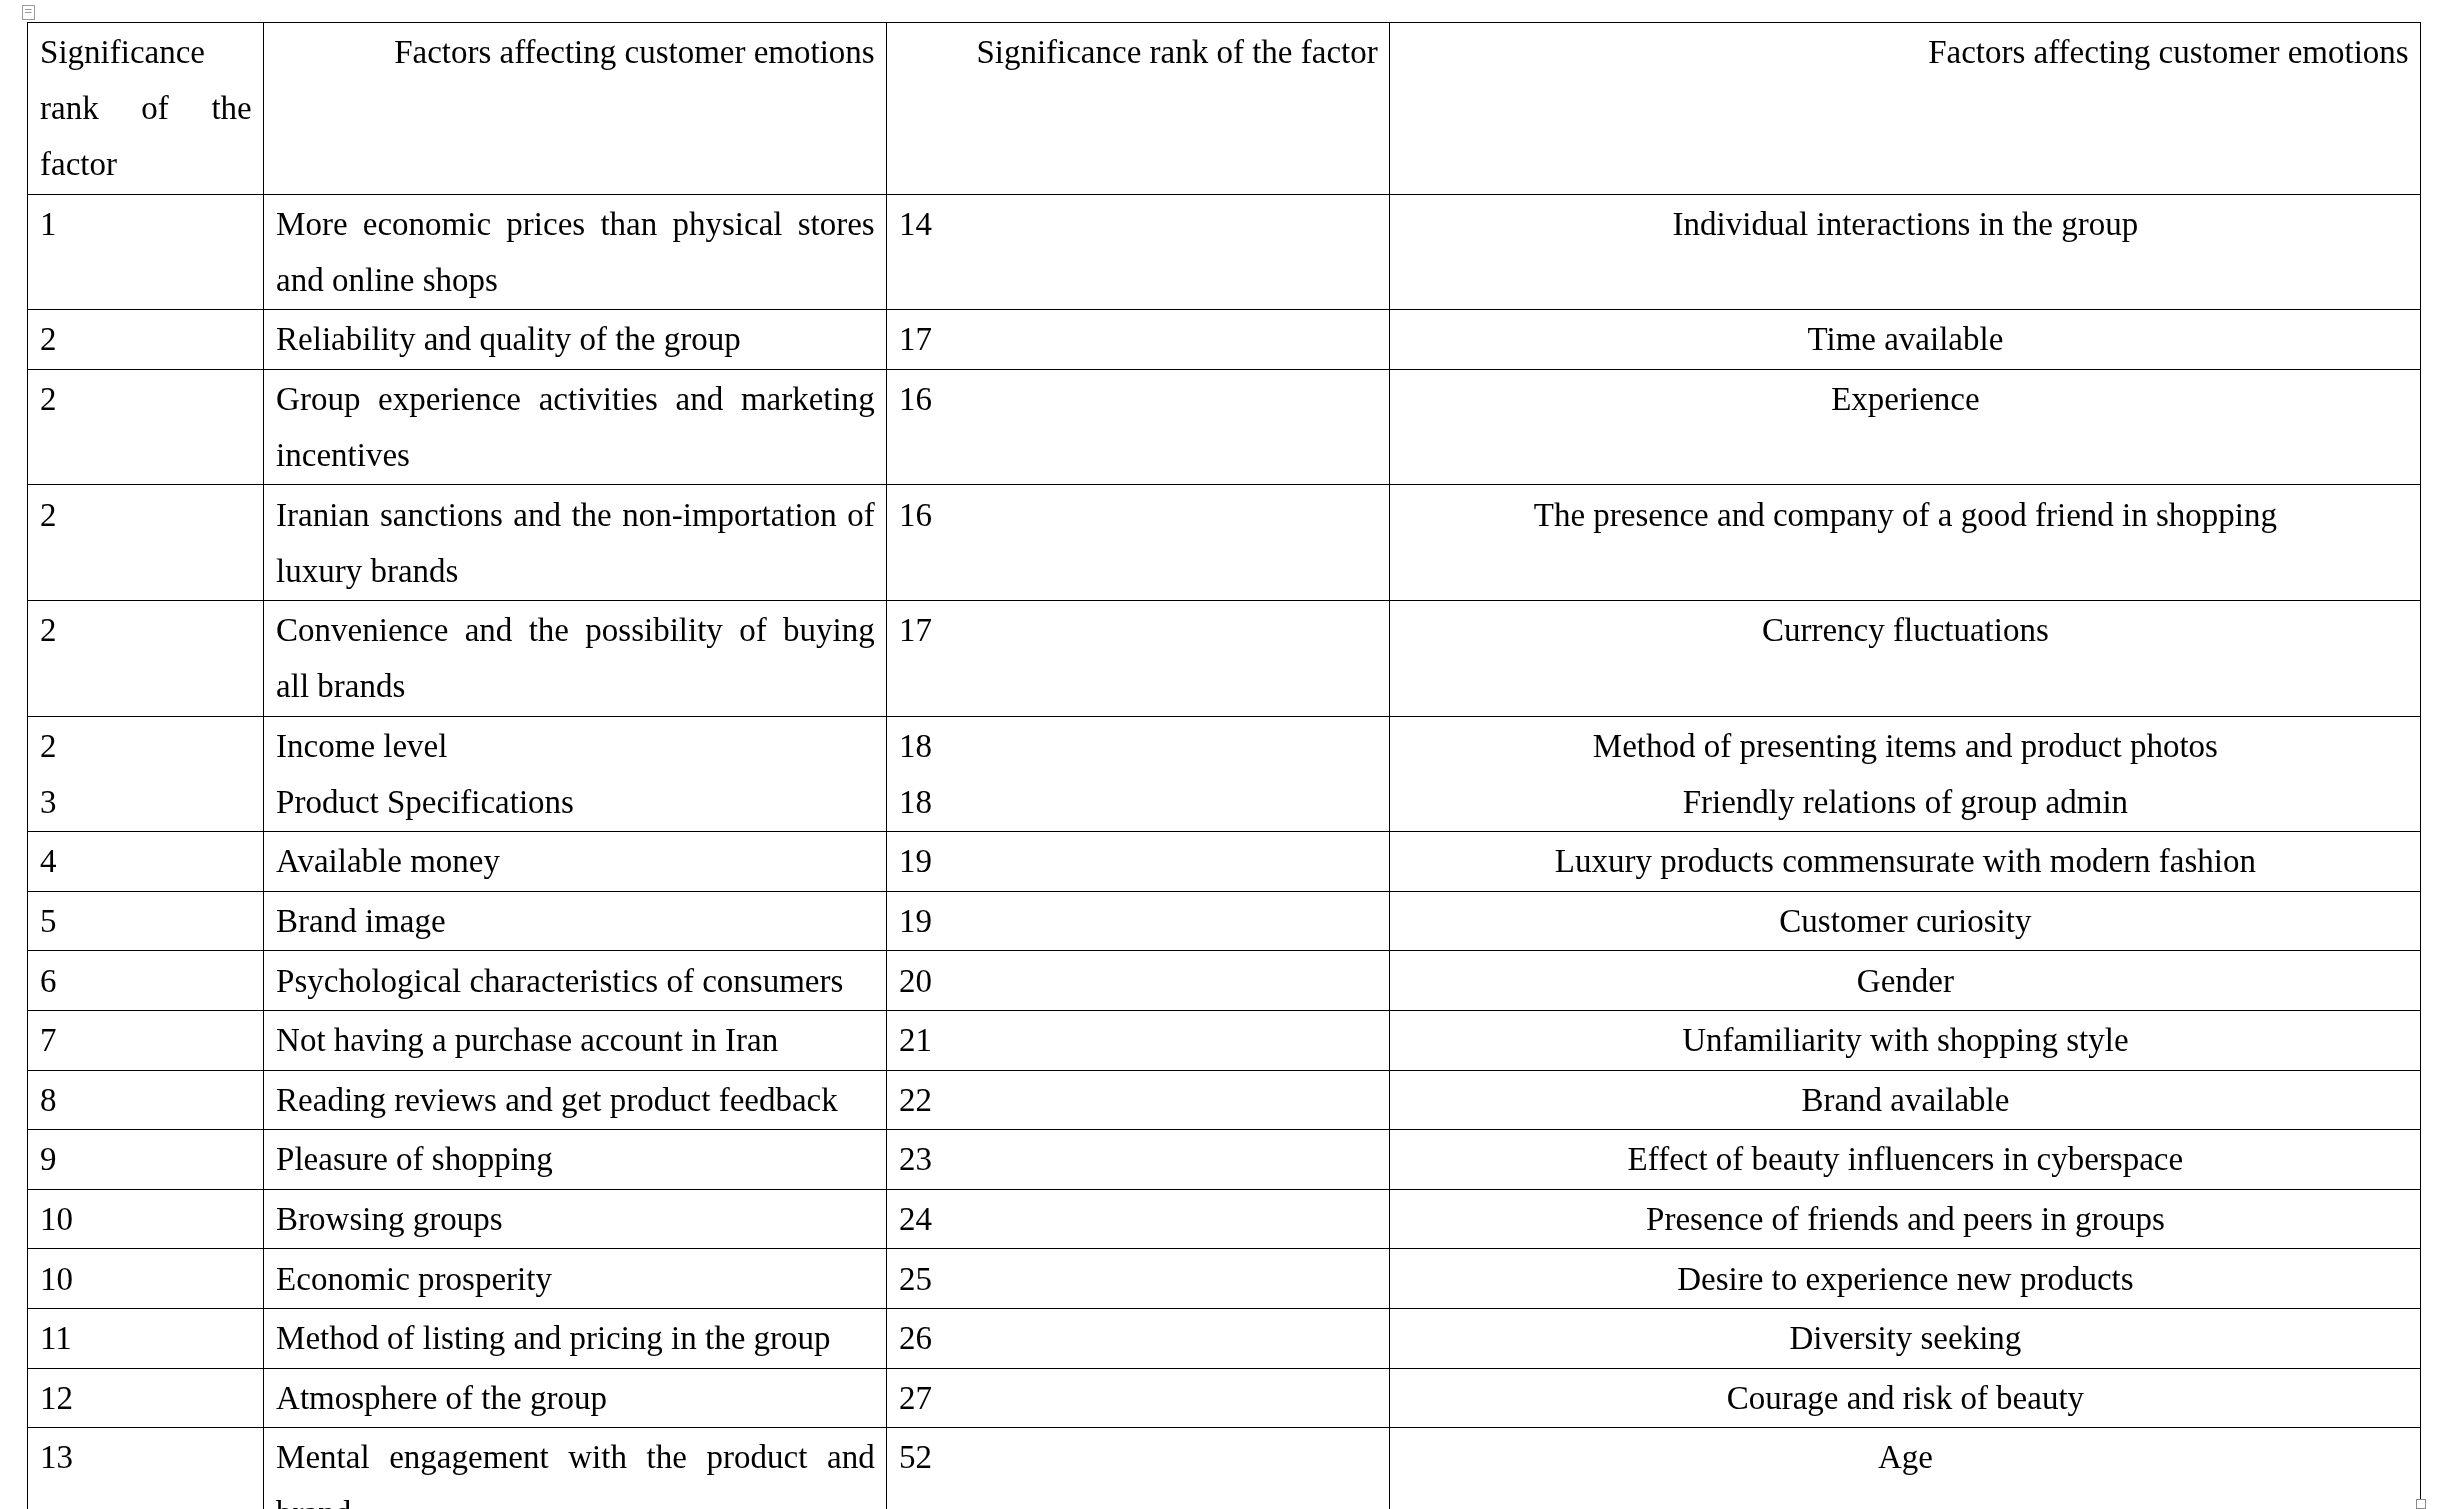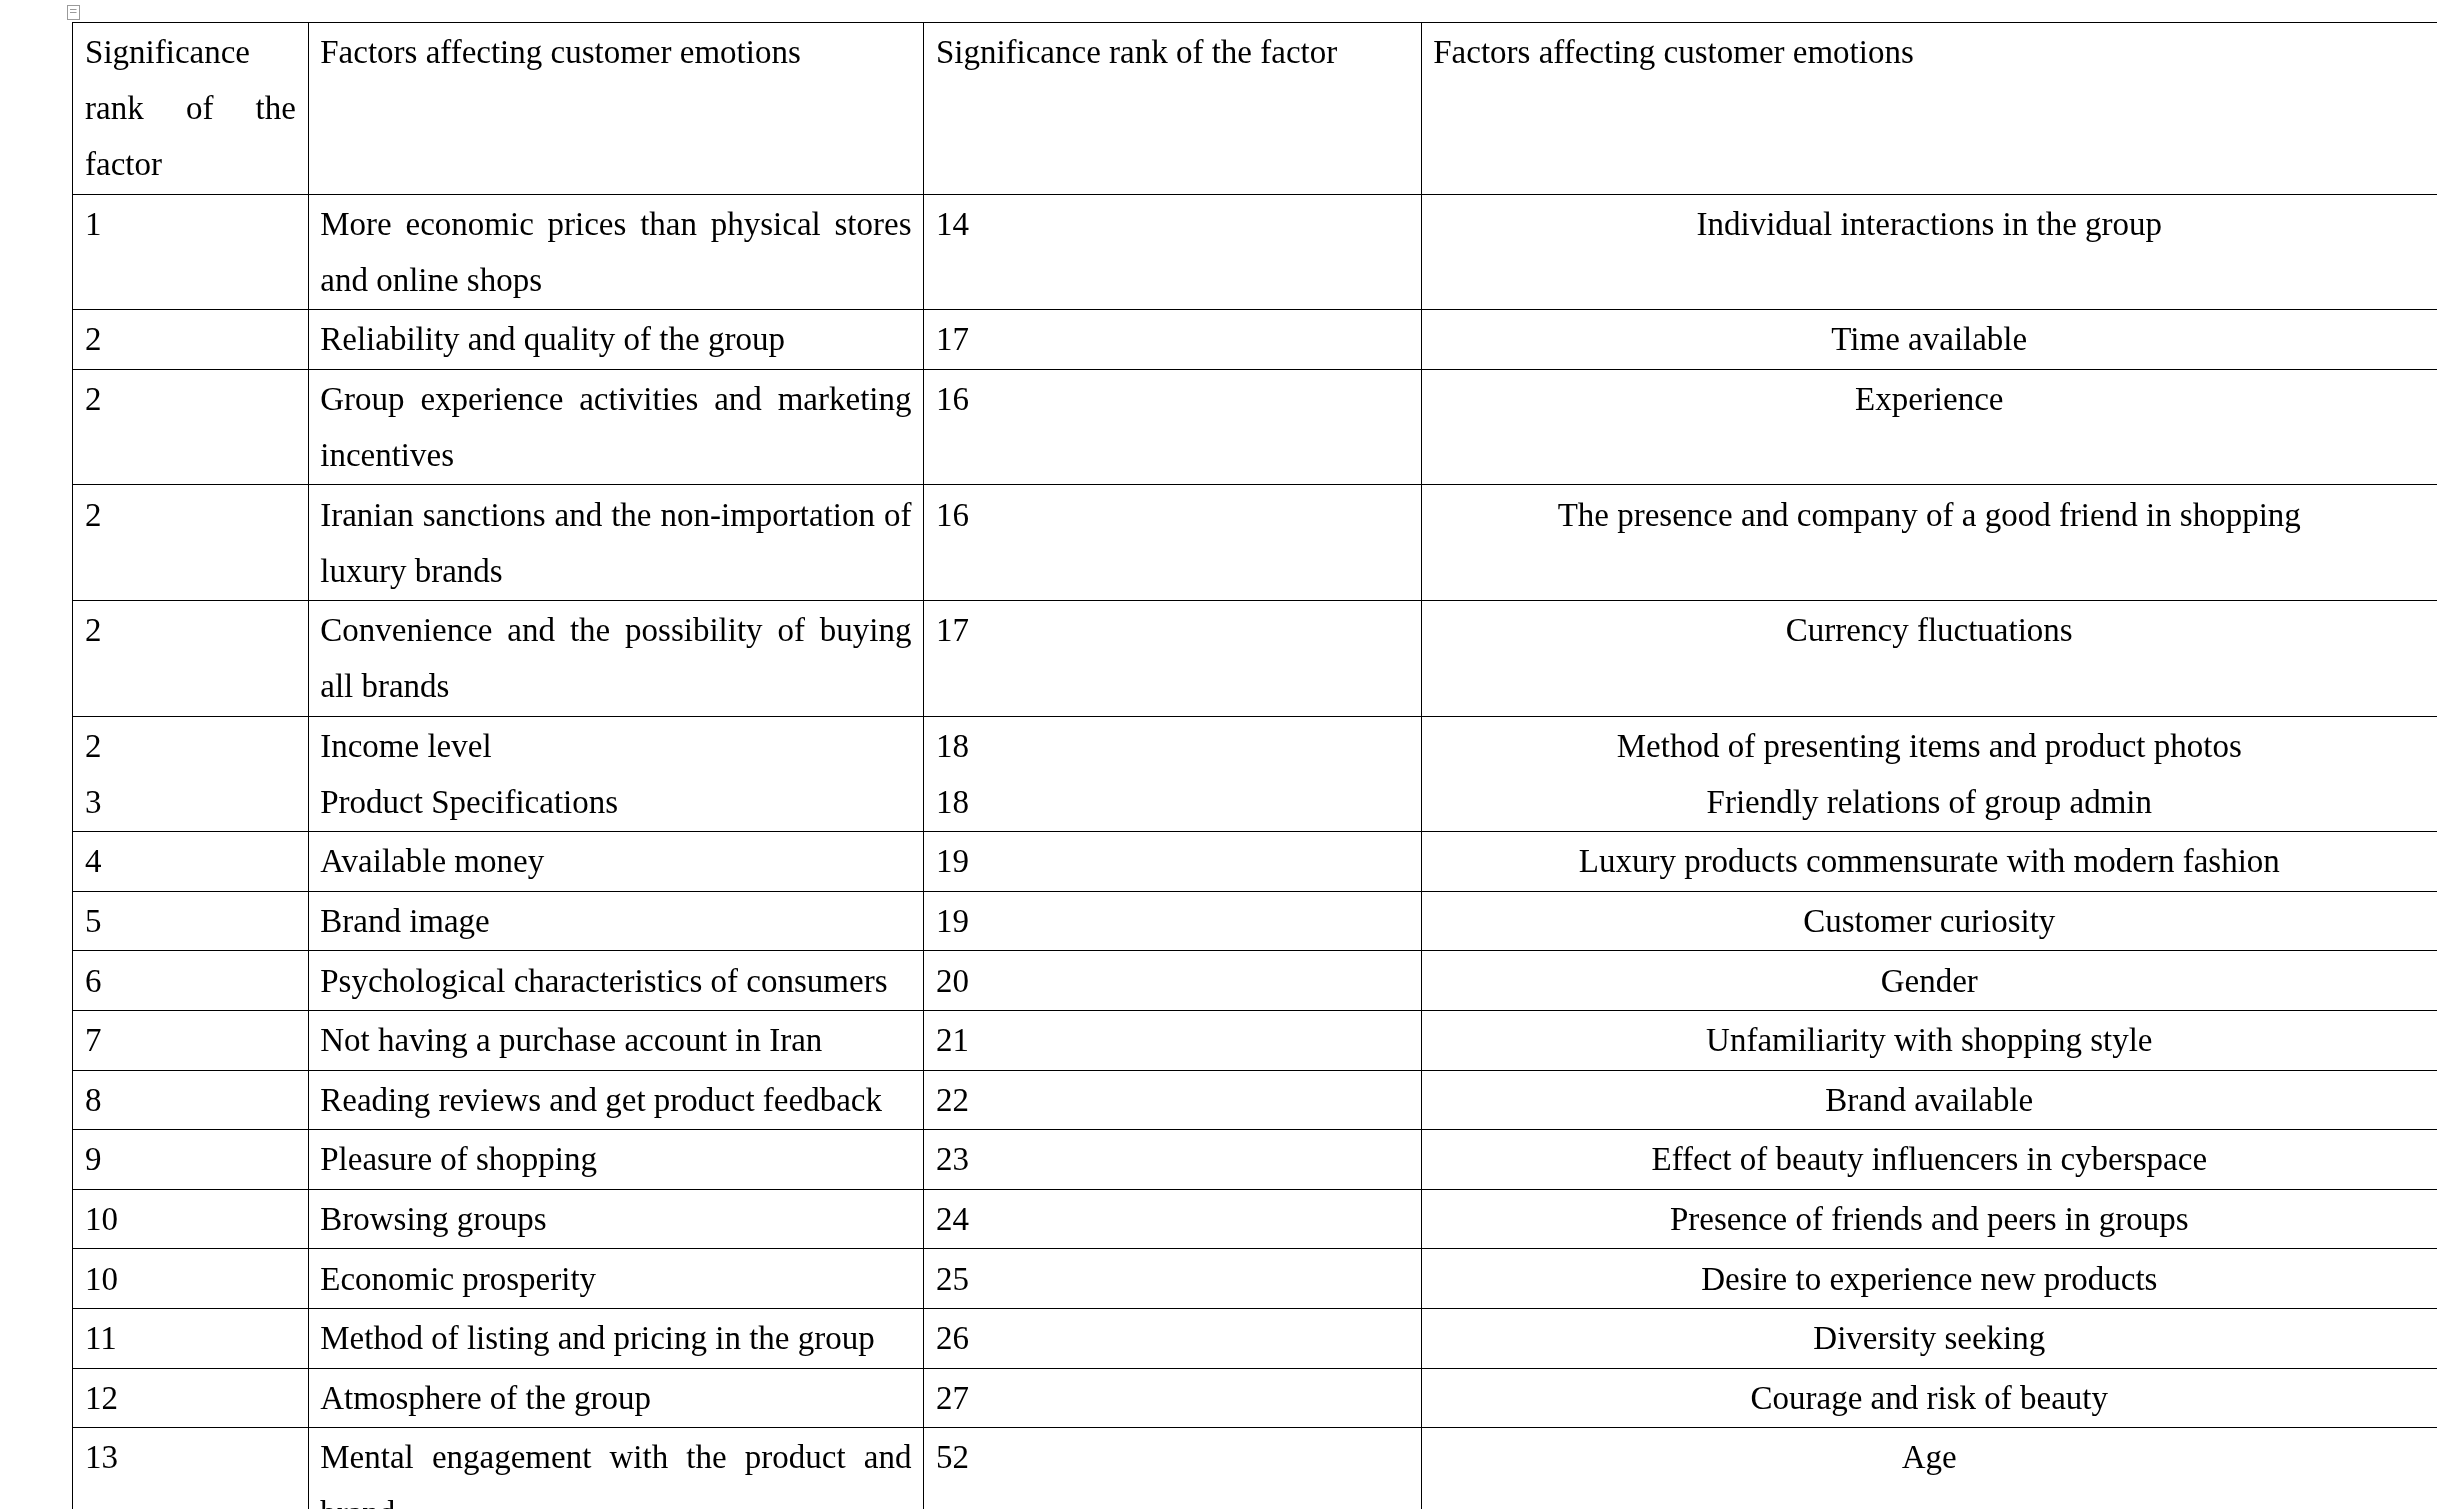--- a/index.html
+++ b/index.html
@@ -10,42 +10,41 @@
     background: #ffffff;
     color: #000000;
     font-family: "Liberation Serif", "DejaVu Serif", serif;
     overflow: hidden;
     position: relative;
   }
   .page {
     position: absolute;
     inset: 0;
     background: #ffffff;
-    margin-left: 45px;
   }
   table.factors {
     position: absolute;
     left: 27.4px;
     top: 22px;
     border-collapse: collapse;
     table-layout: fixed;
     background: #ffffff;
   }
   th, td {
     border: 1.3px solid #000000;
     vertical-align: top;
     padding: 1.3px 11.7px;
     font-size: 33px;
     line-height: 56px;
     font-weight: 400;
     color: #000000;
     word-spacing: normal;
     overflow: hidden;
   }
-  th { text-align: left; }
+  th { text-align: right; }
   th.c0 { text-align: justify; }
   td.c1 { text-align: justify; }
   td.c0, td.c2 { text-align: left; }
   td.c3 { text-align: center; }
   .cell-line { min-height: 56px; }
   
   .move-handle {
     position: absolute;
     left: 22px;
     top: 5.2px;

